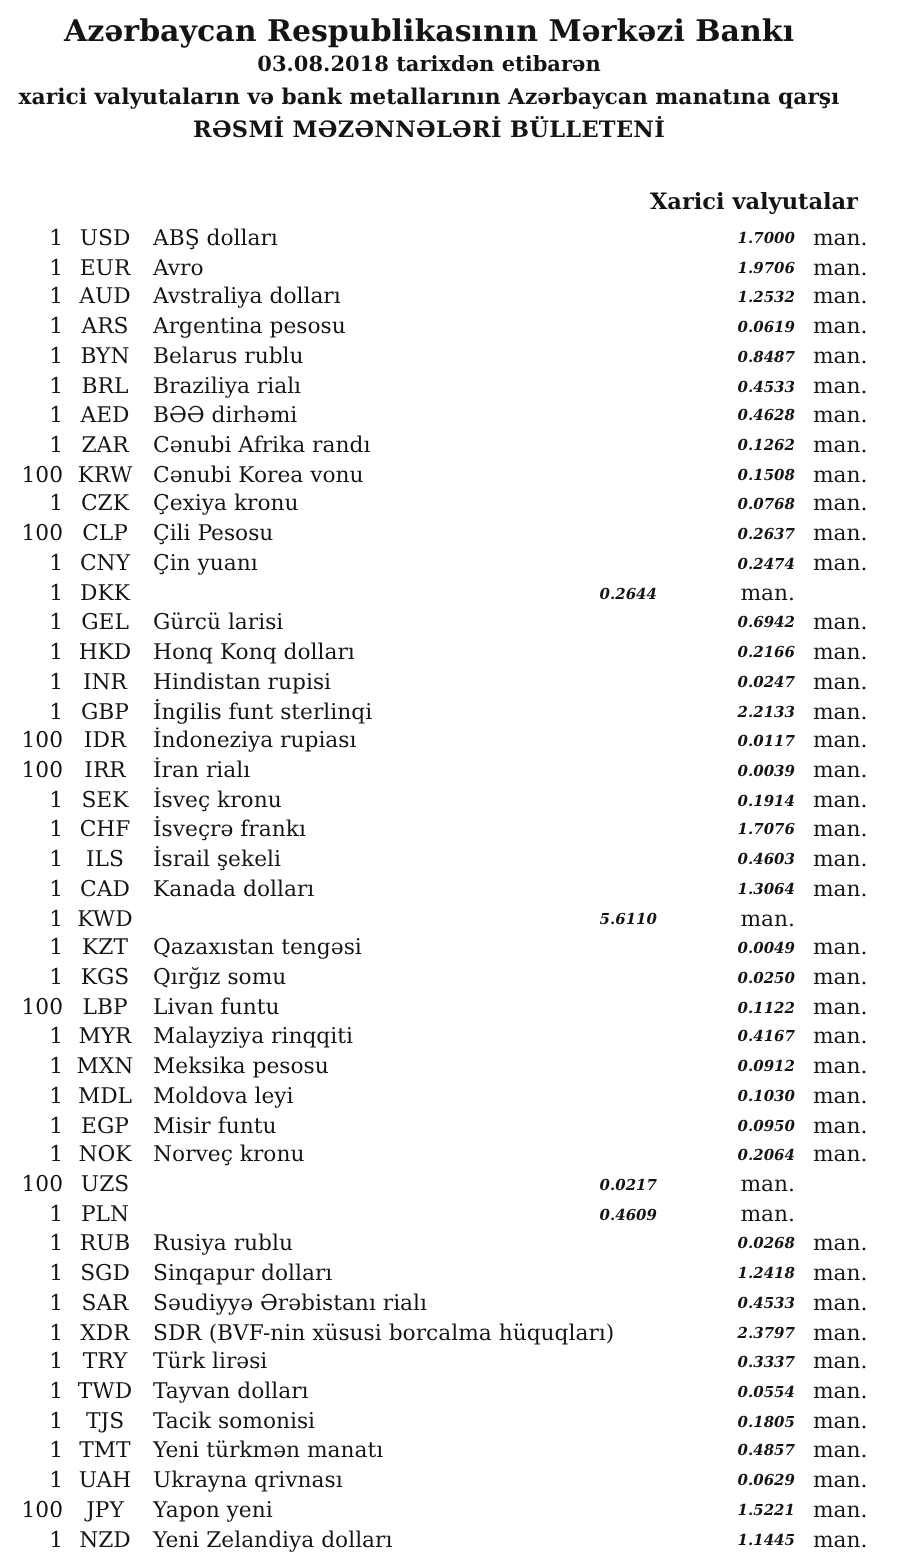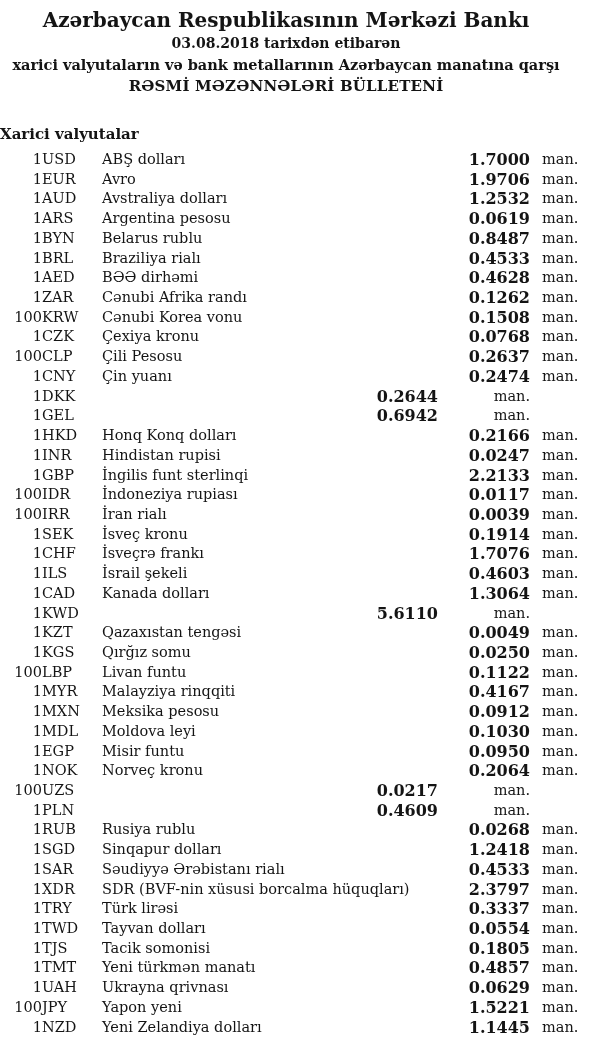--- a/index.html
+++ b/index.html
@@ -32,47 +32,48 @@
   }
   .bulletin-line {
     font-size: 15px;
     font-weight: bold;
     line-height: 22px;
     letter-spacing: 0.2px;
   }
 
   
   .section-title {
-    text-align: left;
+    text-align: right;
     font-size: 15px;
     font-weight: bold;
     margin-top: 27px;
     margin-bottom: 6px;
     line-height: 20px;
   }
 
   
   .rates { width: 600px; }
   .row {
     display: grid;
     grid-template-columns: 34px 56px 1fr 92px 48px;
     padding-left: 8px;
     padding-right: 22px;
     height: 19.72px;
     line-height: 19.72px;
     font-size: 14.5px;
     white-space: nowrap;
   }
   .qty  { text-align: right; }
-  .code { text-align: left; }
+  .code { text-align: center; }
   .name { text-align: left; padding-left: 4px; overflow: hidden; }
   .rate {
     text-align: right;
     font-weight: bold;
-    font-size: 16px;
+    font-style: italic;
+    font-size: 10px;
   }
   .unit { text-align: right; padding-left: 12px; }
 </style>
 </head>
 <body>
 
 <div class="page">
 
   <div class="doc-header">
     <div class="bank-name">Azərbaycan Respublikasının Mərkəzi Bankı</div>
@@ -170,20 +171,21 @@
       </div>
       <div class="row">
         <span class="qty">1</span>
         <span class="code">DKK</span>
         <span class="rate">0.2644</span>
         <span class="unit">man.</span>
       </div>
       <div class="row">
         <span class="qty">1</span>
         <span class="code">GEL</span>
+        <span class="name">Gürcü larisi</span>
         <span class="rate">0.6942</span>
         <span class="unit">man.</span>
       </div>
       <div class="row">
         <span class="qty">1</span>
         <span class="code">HKD</span>
         <span class="name">Honq Konq dolları</span>
         <span class="rate">0.2166</span>
         <span class="unit">man.</span>
       </div>

